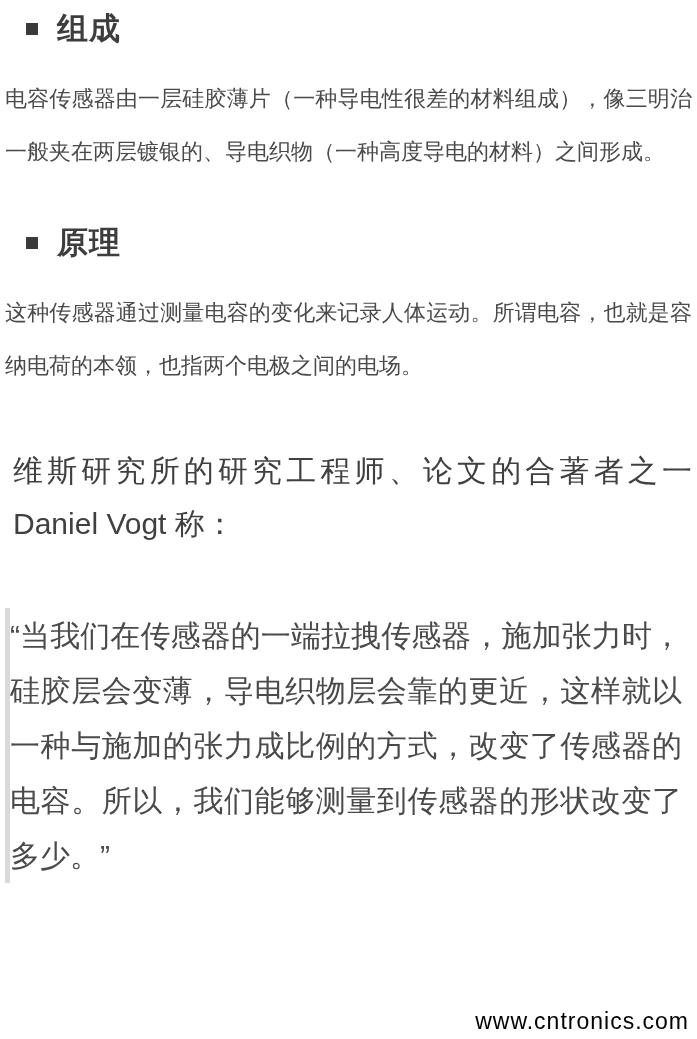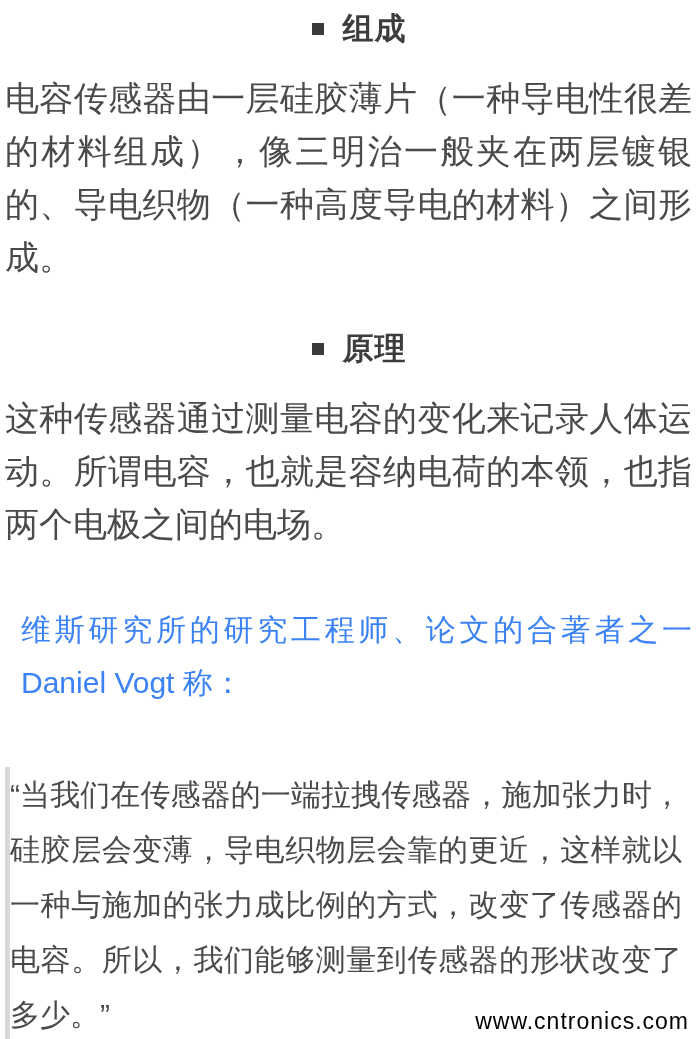--- a/index.html
+++ b/index.html
@@ -13,48 +13,47 @@
   }
   .article {
     padding: 6px 5px 0 5px;
   }
   .section-header {
     display: flex;
     align-items: center;
     gap: 19px;
     padding-left: 21px;
     height: 42px;
-    justify-content: center;
   }
   .section-header .bullet {
     width: 12px;
     height: 12px;
     background: #3a3a3a;
     flex: 0 0 auto;
   }
   .section-header .heading-text {
     font-size: 31px;
     font-weight: bold;
     color: #3d3d3d;
     letter-spacing: 1px;
   }
   #header-composition { margin-top: 2px; }
   #header-principle { margin-top: 44px; }
   p.body-paragraph {
     margin: 22px 0 0 0;
-    font-size: 34px;
+    font-size: 22px;
     line-height: 53px;
     color: #4a4a4a;
     text-align: justify;
   }
   p.attribution-paragraph {
-    margin: 52px 0 0 16px;
+    margin: 52px 0 0 8px;
     font-size: 30px;
     line-height: 53px;
-    color: #3b82f6;
+    color: #404040;
     text-align: justify;
   }
   blockquote.quote-block {
     margin: 58px 0 0 0;
     border-left: 5px solid #d9d9d9;
     padding: 0 10px 0 0;
     font-size: 30px;
     line-height: 55px;
     color: #4a4a4a;
     text-align: justify;

